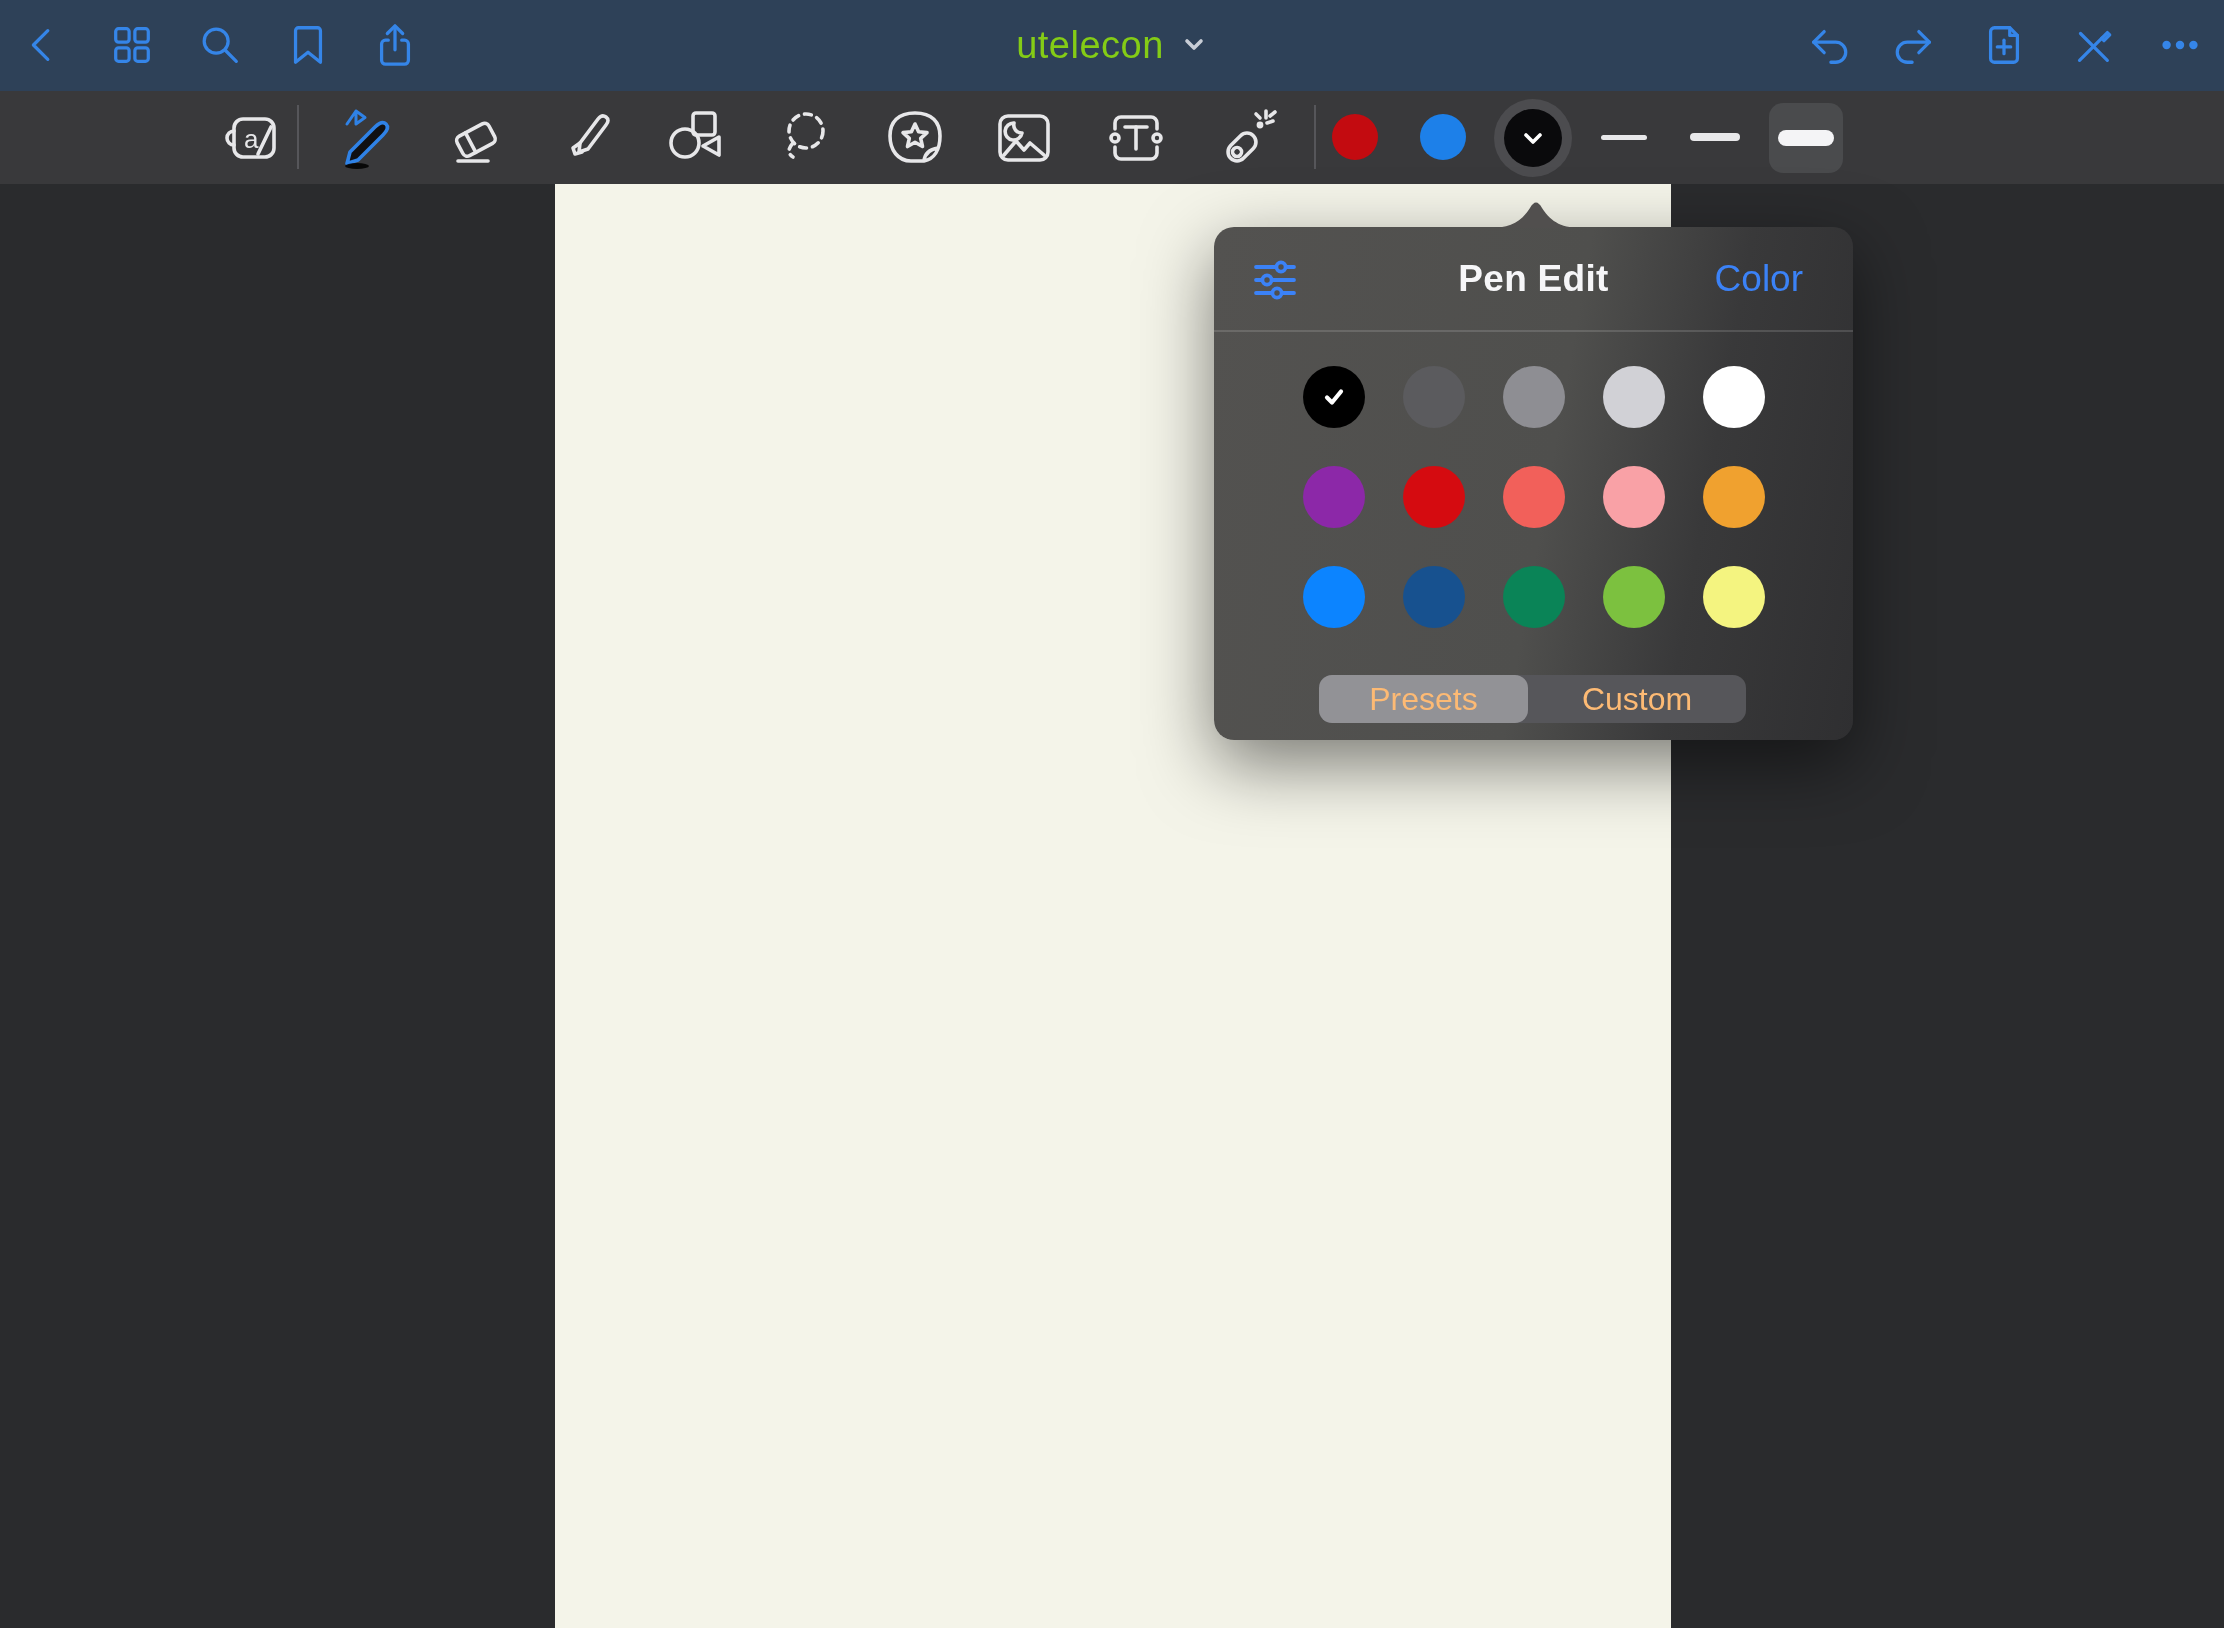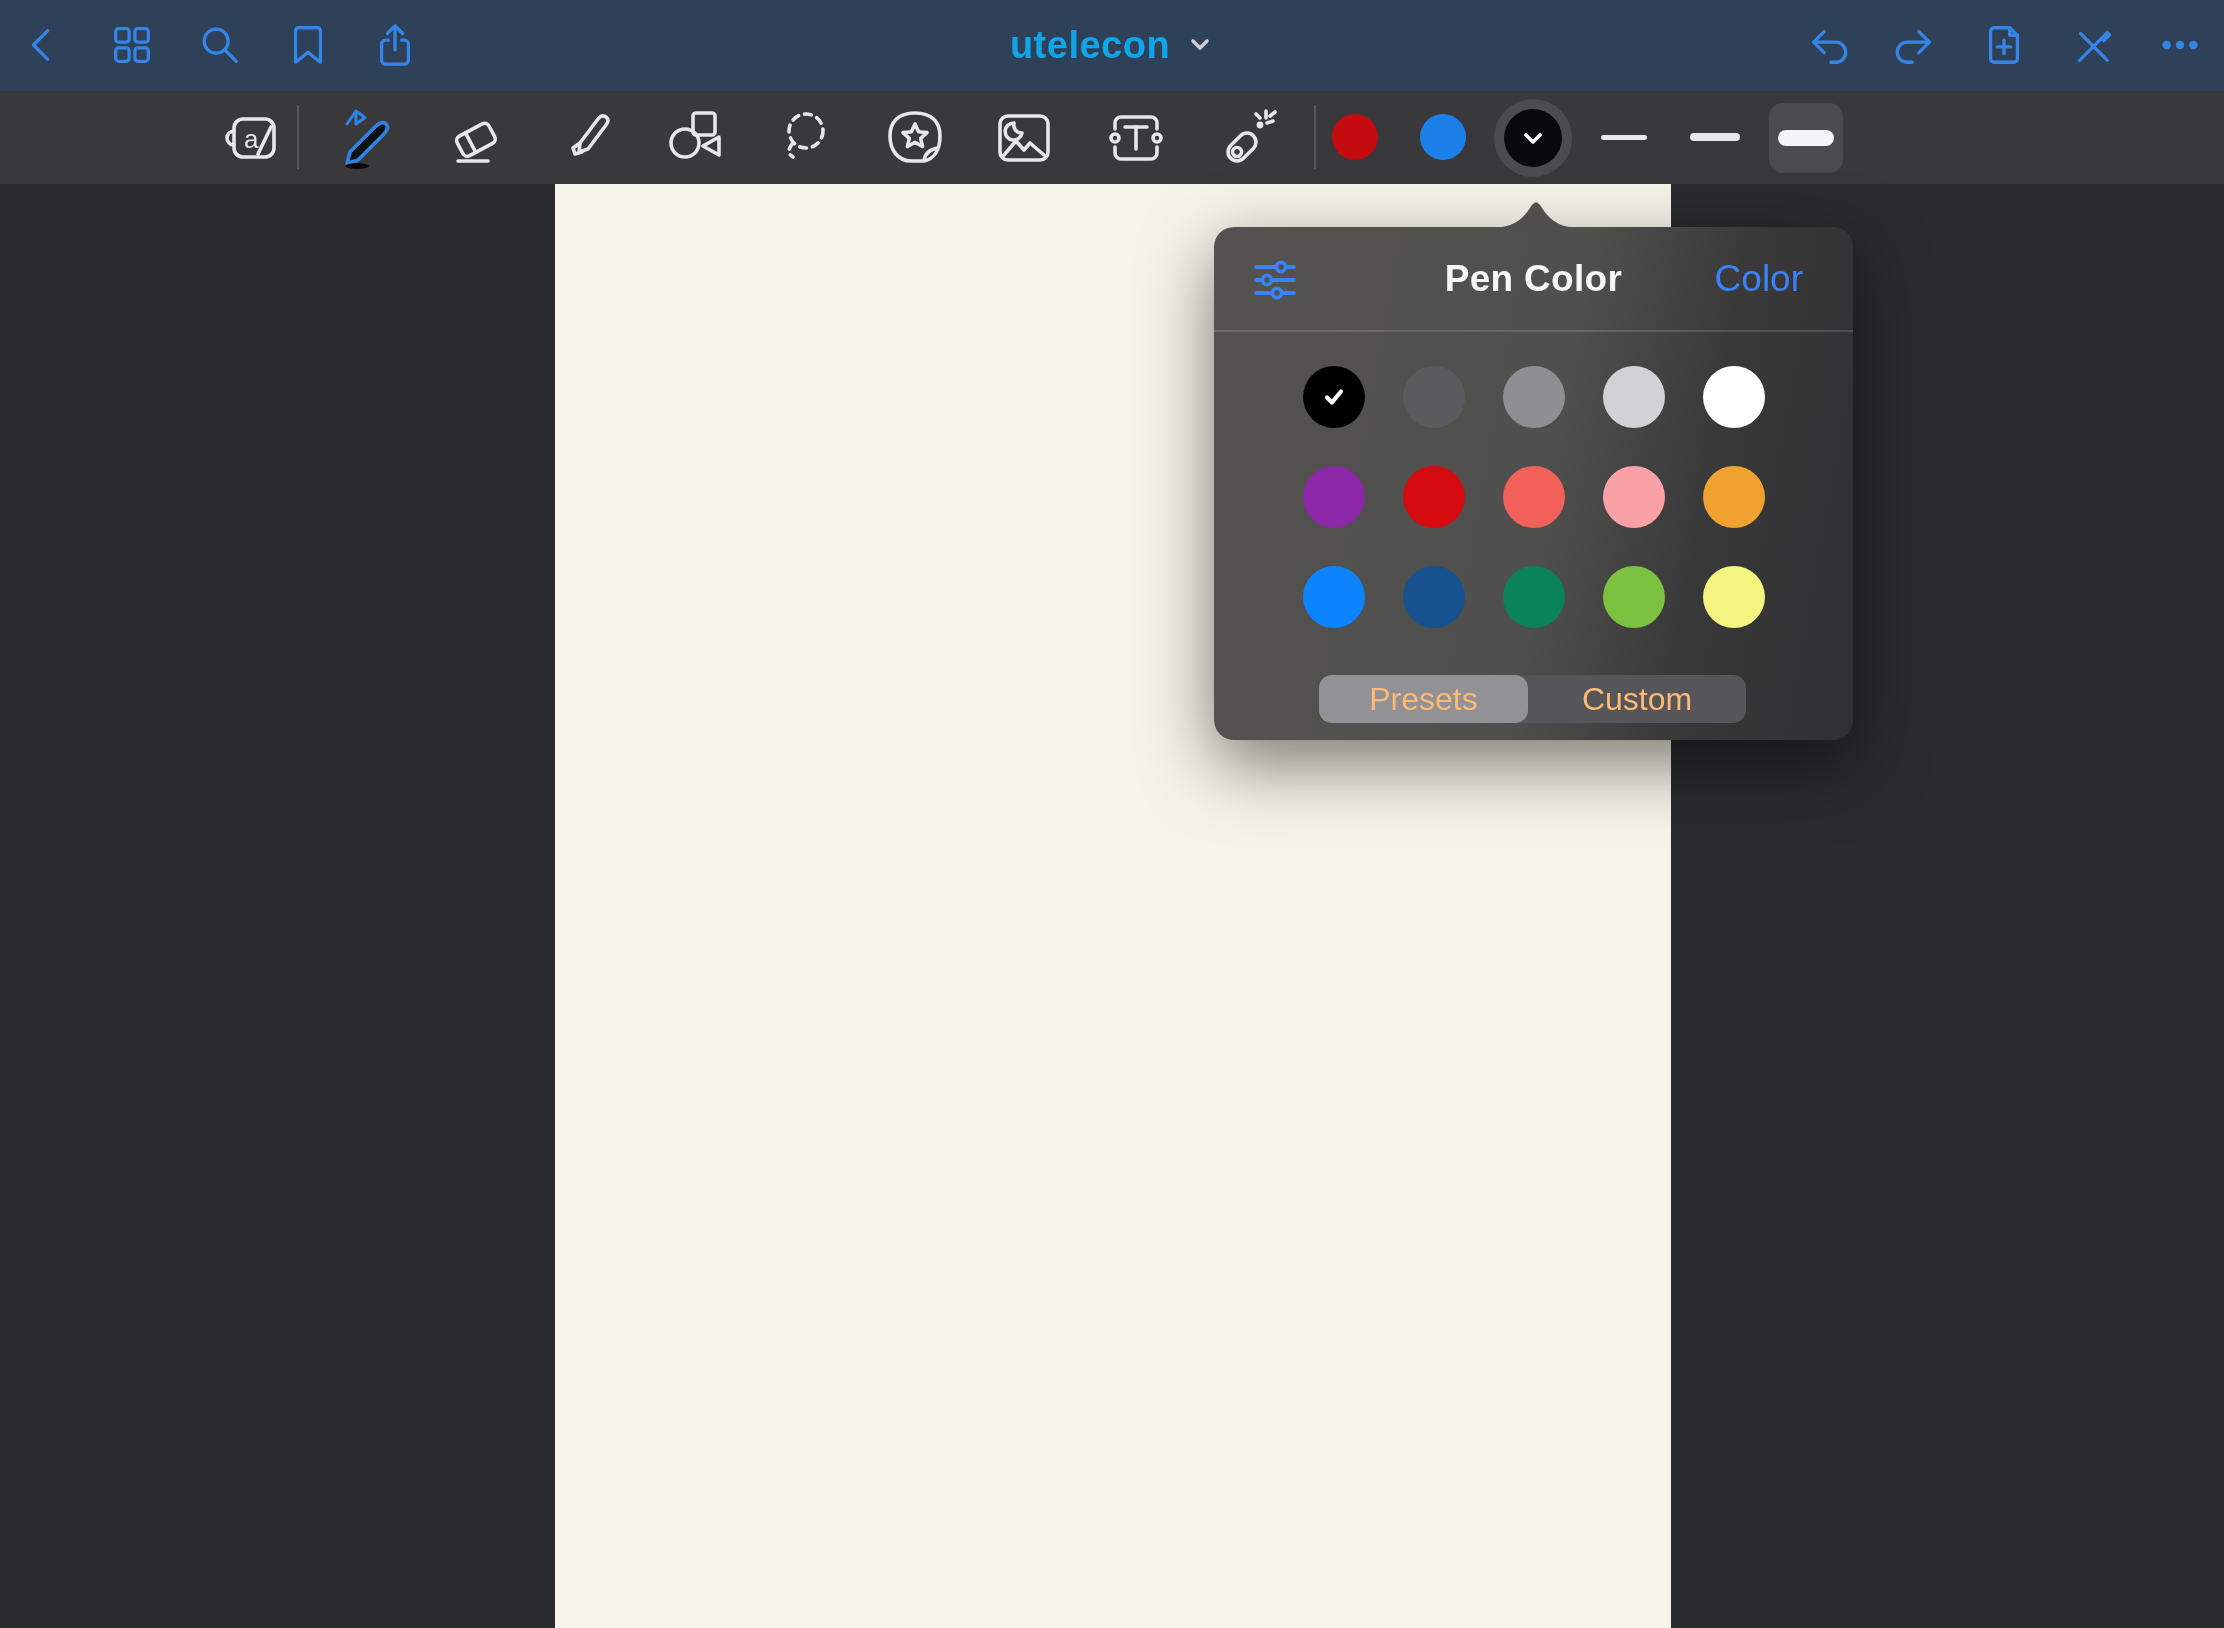--- a/index.html
+++ b/index.html
@@ -7,21 +7,21 @@
     width:2224px;height:1628px;position:relative;overflow:hidden;
     font-family:"Liberation Sans", sans-serif;
     background:#2a2b2d;
     -webkit-font-smoothing:antialiased;
   }
   
   .top-bar{position:absolute;left:0;top:0;width:2224px;height:91px;background:#2e4158;}
   .tb-btn{position:absolute;top:17px;width:56px;height:56px;display:flex;align-items:center;justify-content:center;}
   .tb-btn svg{width:46px;height:46px;stroke:#3585e8;fill:none;stroke-width:3.4;stroke-linecap:round;stroke-linejoin:round;}
   .title-wrap{position:absolute;left:0;top:0;width:100%;height:91px;display:flex;align-items:center;justify-content:center;gap:16px;}
-  .doc-title{color:#0ea5e9;font-size:38px;font-weight:bold;letter-spacing:.5px;}
+  .doc-title{color:#84cc16;font-size:38px;font-weight:normal;letter-spacing:.5px;}
   .title-chev svg{width:28px;height:28px;stroke:#c8cdd6;fill:none;stroke-width:3.6;stroke-linecap:round;stroke-linejoin:round;}
   
   .tool-bar{position:absolute;left:0;top:91px;width:2224px;height:93px;background:#39393b;}
   .tool{position:absolute;top:10px;width:74px;height:74px;display:flex;align-items:center;justify-content:center;}
   .tool svg{width:66px;height:66px;stroke:#e7e7e9;fill:none;stroke-width:3.6;stroke-linecap:round;stroke-linejoin:round;}
   .tool.selected svg{stroke:#2f82e6;}
   .vdiv{position:absolute;top:14px;width:2px;height:64px;background:#56565a;}
   .qc{position:absolute;top:23px;width:46px;height:46px;border-radius:50%;}
   .qc-black-ring{position:absolute;top:8px;width:78px;height:78px;border-radius:50%;background:#4c4c4f;display:flex;align-items:center;justify-content:center;}
   .qc-black{width:58px;height:58px;border-radius:50%;display:flex;align-items:center;justify-content:center;}
@@ -259,21 +259,21 @@
     <div class="sliders-btn">
       <svg viewBox="0 0 50 50">
         <line x1="6" y1="12" x2="44" y2="12"></line>
           <circle cx="31" cy="12" r="4.6"></circle>
         <line x1="6" y1="25" x2="44" y2="25"></line>
           <circle cx="17" cy="25" r="4.6"></circle>
         <line x1="6" y1="38" x2="44" y2="38"></line>
           <circle cx="27" cy="38" r="4.6"></circle>
       </svg>
     </div>
-    <div class="pop-title">Pen Color</div>
+    <div class="pop-title">Pen Edit</div>
     <div class="edit-btn">Color</div>
   </div>
   <div class="pop-divider"></div>
 
   <div class="swatch-grid">
     <div class="swatch-row">
       <div class="swatch" style="background-color: rgb(0, 0, 0);">
         <svg viewBox="0 0 30 30">
             <polyline points="8,15.5 13,20.5 22,9.5"></polyline>
           </svg>

